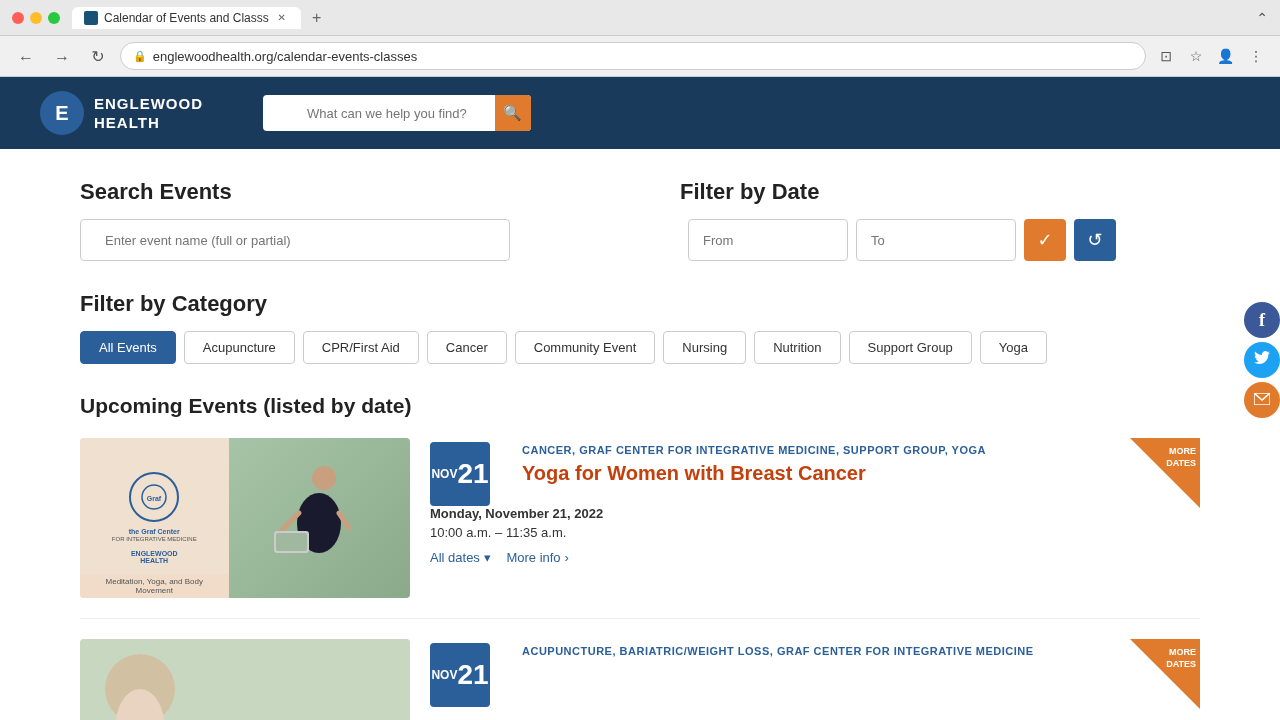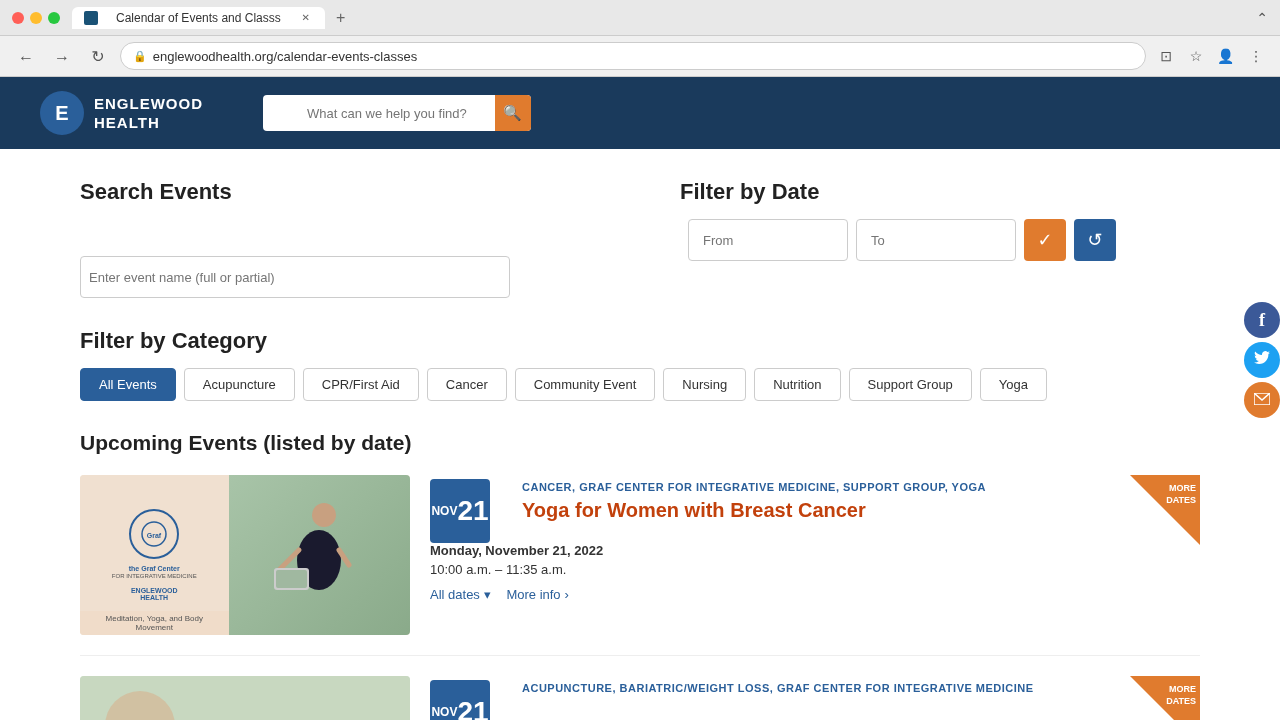--- a/index.html
+++ b/index.html
@@ -31,21 +31,21 @@
     .dot-yellow { background: #ffbd2e; }
     .dot-green { background: #28c840; }
     .browser-tab {
       display: flex;
       align-items: center;
       background: #fff;
       border-radius: 6px 6px 0 0;
       padding: 4px 12px;
       font-size: 12px;
       color: #333;
-      gap: 18px;
+      gap: 6px;
       margin-right: 4px;
     }
     .tab-favicon {
       width: 14px; height: 14px;
       background: #1a5276;
       border-radius: 2px;
     }
     .tab-close {
       width: 14px; height: 14px;
       display: flex; align-items: center; justify-content: center;
@@ -195,25 +195,24 @@
       font-weight: bold;
       color: #222;
       margin-bottom: 14px;
     }
     .search-input {
       width: 100%;
       max-width: 430px;
       height: 42px;
       border: 1px solid #ccc;
       border-radius: 4px;
-      padding: 0 8px;
+      padding: 0 24px;
       font-size: 13px;
       color: #999;
       outline: none;
-      margin-top: 37px;
     }
     .filter-date {
       flex: 1;
     }
     .date-inputs {
       display: flex;
       align-items: center;
       gap: 8px;
       padding-left: 8px;
     }

